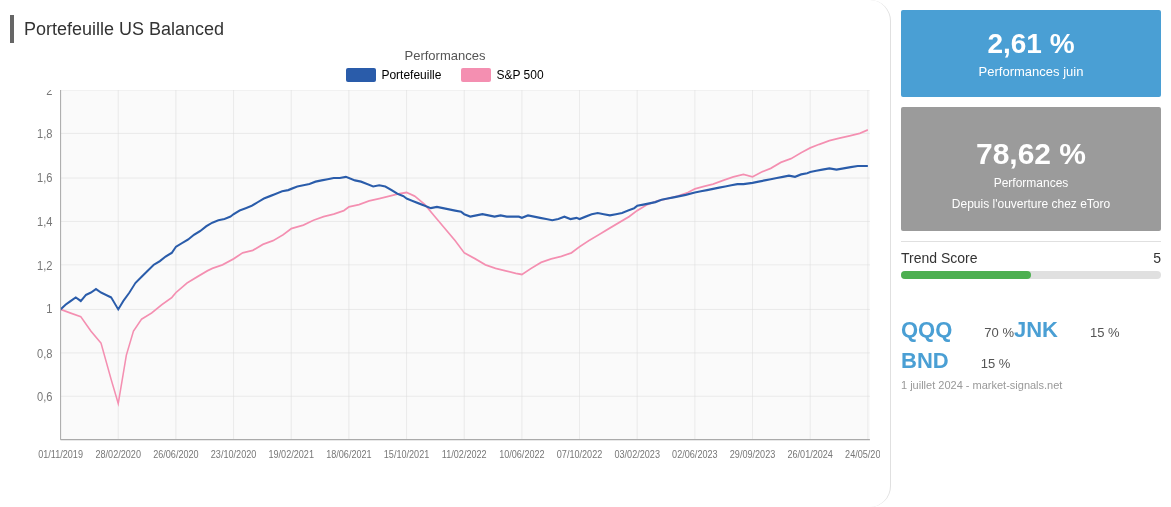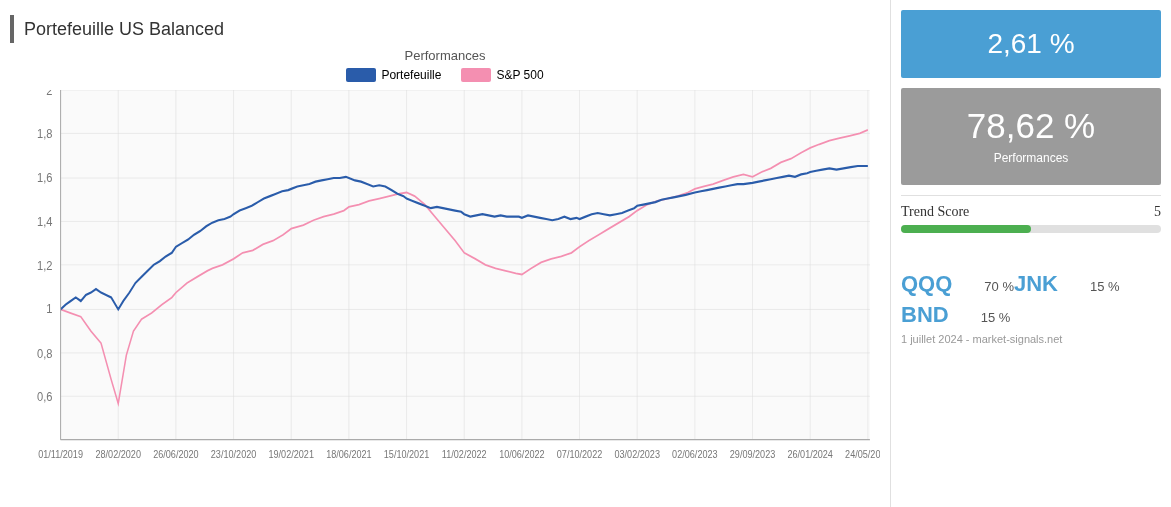--- a/index.html
+++ b/index.html
@@ -14,20 +14,21 @@
       display: flex;
       width: 1171px;
       height: 507px;
       background: #fff;
     }
     .chart-section {
       flex: 1;
       padding: 15px 10px 10px 10px;
       border-right: 1px solid #e0e0e0;
       position: relative;
+      border-radius: 21px;
     }
     .chart-title-bar {
       display: flex;
       align-items: center;
       margin-bottom: 5px;
     }
     .chart-title-bar .left-border {
       width: 4px;
       height: 28px;
       background: #666;
@@ -74,55 +75,55 @@
     }
     .perf-june {
       background: #4a9fd4;
       color: #fff;
       text-align: center;
       padding: 18px 10px;
       border-radius: 2px;
     }
     .perf-june .big-value {
       font-size: 28px;
-      font-weight: normal;
+      font-weight: bold;
     }
     .perf-june .subtitle {
       font-size: 13px;
       margin-top: 4px;
     }
     .perf-total {
       background: #9b9b9b;
       color: #fff;
       text-align: center;
       padding: 18px 10px;
       border-radius: 2px;
     }
     .perf-total .big-value {
-      font-size: 35px;
-      font-weight: normal;
+      font-size: 30px;
+      font-weight: bold;
+      margin-top: 12px;
     }
     .perf-total .subtitle {
       font-size: 12px;
       margin-top: 4px;
       line-height: 1.4;
     }
     .scores-section {
       padding: 8px 0;
       border-top: 1px solid #e0e0e0;
     }
     .score-row {
       margin-bottom: 12px;
     }
     .score-header {
       display: flex;
       justify-content: space-between;
       align-items: center;
       margin-bottom: 5px;
-      font-family: Liberation Serif, serif;
     }
     .score-label {
       font-size: 14px;
       color: #333;
     }
     .score-value {
       font-size: 14px;
       color: #333;
     }
     .score-bar-bg {
@@ -477,25 +478,27 @@
         <line x1="50" y1="0" x2="50" y2="290" stroke="#aaa" stroke-width="1"></line>
         <line x1="50" y1="290" x2="850" y2="290" stroke="#aaa" stroke-width="1"></line>
       </svg>
     </div>
   </div>
 
   <div class="sidebar">
 
     <div class="perf-june">
       <div class="big-value">2,61 %</div>
+      <div class="subtitle">Performances juin</div>
     </div>
 
     <div class="perf-total">
       <div class="big-value">78,62 %</div>
       <div class="subtitle">Performances</div>
+      <div class="subtitle">Depuis l'ouverture chez eToro</div>
     </div>
 
     <div class="scores-section">
 
       <div class="score-row">
         <div class="score-header">
           <span class="score-label">Trend Score</span>
           <span class="score-value">5</span>
         </div>
         <div class="score-bar-bg">

